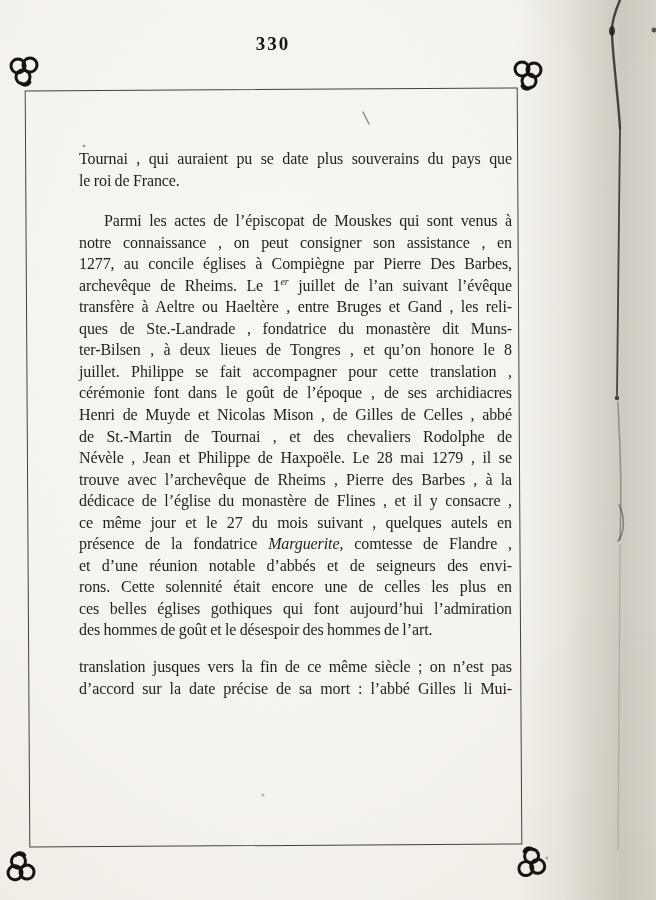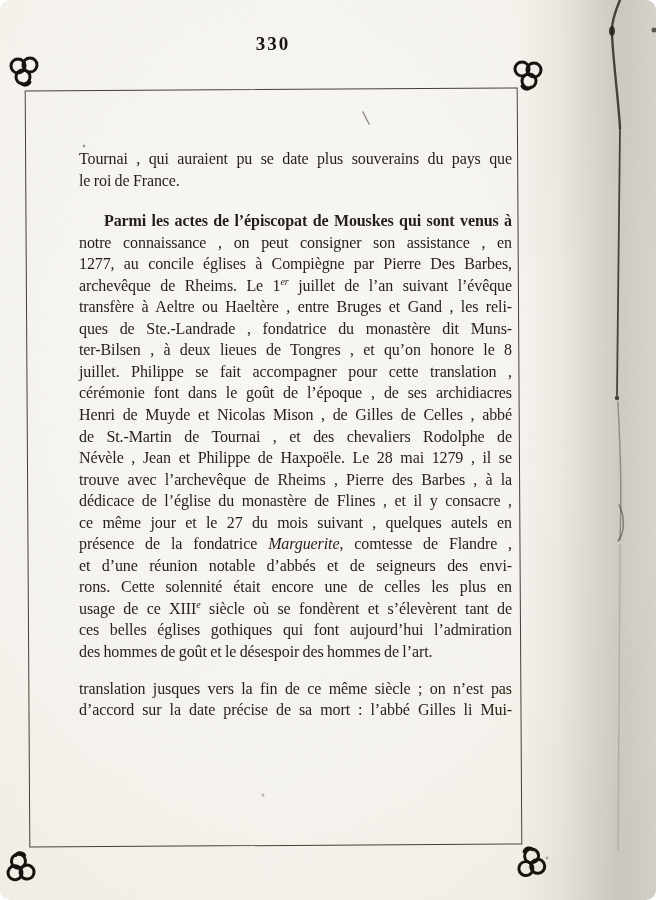--- a/index.html
+++ b/index.html
@@ -1,21 +1,20 @@
 <!DOCTYPE html>
 <html><head>
 <meta charset="utf-8">
 <style>
   html,body{margin:0;padding:0;background:#ffffff;}
   .scan{
     position:relative;width:656px;height:900px;overflow:hidden;
     background:radial-gradient(ellipse at 42% 38%, #faf8f4 0%, #f6f4ee 55%, #efece4 100%);
     font-family:"Liberation Serif","DejaVu Serif",serif;
     color:#211d18;
-    border-radius:10px;
   }
   
   .curl{
     position:absolute;top:0;right:0;width:140px;height:900px;
     background:linear-gradient(90deg,
       rgba(140,132,118,0) 0px,
       rgba(140,132,118,0.10) 45px,
       rgba(130,122,108,0.26) 85px,
       rgba(120,112,100,0.30) 105px,
       rgba(128,120,108,0.24) 140px);
@@ -36,21 +35,21 @@
   .fl-br{left:514px;top:843px;transform:scale(-1,-1) rotate(-6deg);}
   .text{position:absolute;left:79px;top:148px;width:433px;}
   .para{margin:0;}
   .para.p2{margin-top:19px;}
   .para.p3{margin-top:15px;}
   .line{
     font-size:16px;line-height:21.55px;letter-spacing:-0.1px;word-spacing:-0.5px;
     text-align:justify;text-align-last:justify;white-space:normal;
     color:#221e18;
   }
-  .line.indent{text-indent:25px;font-weight:bold;}
+  .line.indent{text-indent:25px;}
   .line.end{text-align-last:left;}
   .line sup{font-size:62%;line-height:0;vertical-align:super;letter-spacing:0;font-style:italic;}
   .line i{font-style:italic;}
   .artifacts{position:absolute;left:0;top:0;pointer-events:none;}
   .noise{position:absolute;left:0;top:0;pointer-events:none;opacity:0.55;}
 </style>
 </head>
 <body>
 
 <div class="scan">
@@ -127,21 +126,20 @@
       <div class="line">cérémonie font dans le goût de l’époque , de ses archidiacres</div>
       <div class="line">Henri de Muyde et Nicolas Mison , de Gilles de Celles , abbé</div>
       <div class="line">de St.-Martin de Tournai , et des chevaliers Rodolphe de</div>
       <div class="line">Névèle , Jean et Philippe de Haxpoële. Le 28 mai 1279 , il se</div>
       <div class="line">trouve avec l’archevêque de Rheims , Pierre des Barbes , à la</div>
       <div class="line">dédicace de l’église du monastère de Flines , et il y consacre ,</div>
       <div class="line">ce même jour et le 27 du mois suivant , quelques autels en</div>
       <div class="line">présence de la fondatrice <i>Marguerite</i>, comtesse de Flandre ,</div>
       <div class="line">et d’une réunion notable d’abbés et de seigneurs des envi-</div>
       <div class="line">rons. Cette solennité était encore une de celles les plus en</div>
-      <div class="line">usage de ce XIII<sup>e</sup> siècle où se fondèrent et s’élevèrent tant de</div>
       <div class="line">ces belles églises gothiques qui font aujourd’hui l’admiration</div>
       <div class="line end">des hommes de goût et le désespoir des hommes de l’art.</div>
     </div>
     <div class="para p3">
       <div class="line">translation jusques vers la fin de ce même siècle ; on n’est pas</div>
       <div class="line">d’accord sur la date précise de sa mort : l’abbé Gilles li Mui-</div>
     </div>
   </div>
 
   <svg class="artifacts" width="656" height="900">

